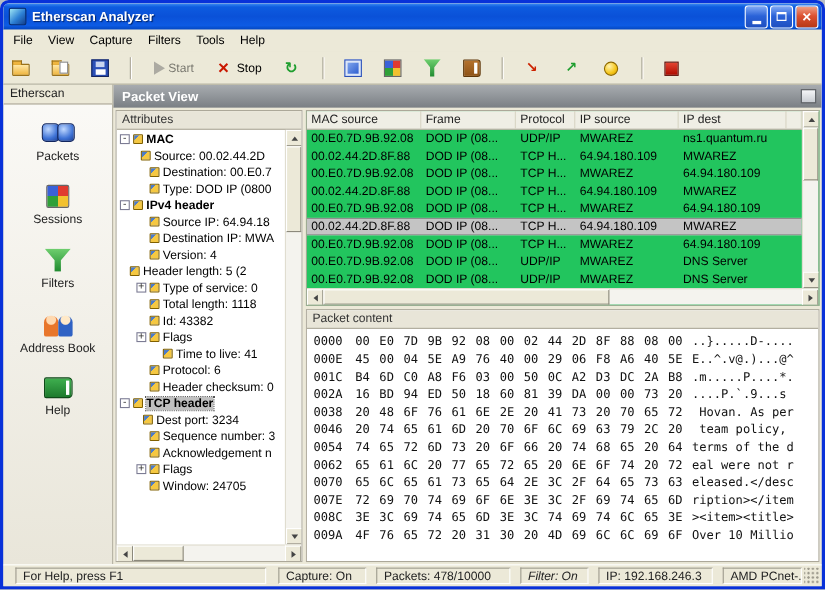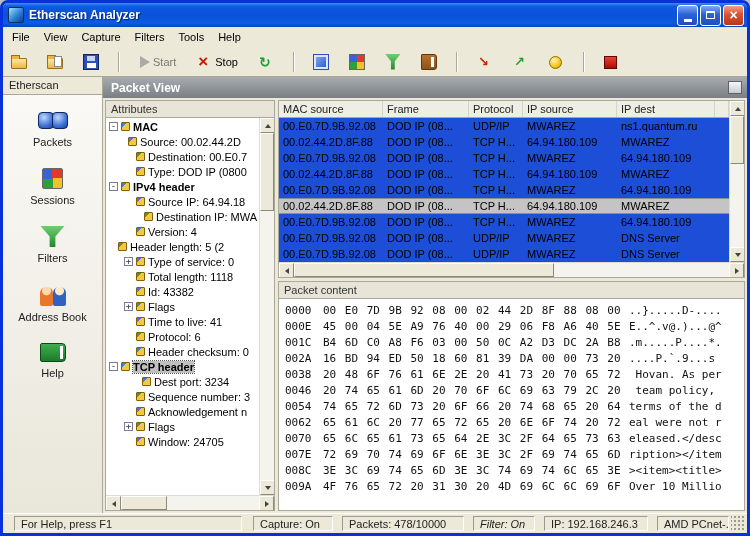--- a/index.html
+++ b/index.html
@@ -79,21 +79,21 @@
   .tree { flex:1; overflow:hidden; padding-top:1px; }
   .tree-row { display:flex; align-items:center; height:15px; font-size:11px; white-space:nowrap; overflow:hidden; }
   .expander { width:9px; height:9px; flex:none; border:1px solid #7C7C94; background:#fff; color:#333; font:9px/7px "DejaVu Sans Mono",monospace; text-align:center; margin-right:3px; }
   .expander-space { width:12px; flex:none; }
   .leaf-icon { width:9px; height:9px; flex:none; margin-right:3px; background:linear-gradient(135deg,#4D7CC9 0 35%,#F5C families,#F5C842 35%); background:linear-gradient(135deg,#4D7CC9 0 35%,#F5C842 35%); border:1px solid #806000; border-radius:1px; }
   .tree-label.bold { font-weight:bold; }
   .tree-label.selected { background:#C0C0C0; outline:1px dotted #555; }
 
   .splitter-v { width:3px; flex:none; }
   .rightcol { flex:1; display:flex; flex-direction:column; overflow:hidden; }
-  .packet-list { height:178px; flex:none; margin:2px 2px 0 0; border:1px solid #ACA899; background:#1d4ed8; display:flex; flex-direction:column; overflow:hidden;justify-content:space-between; }
+  .packet-list { height:178px; flex:none; margin:2px 2px 0 0; border:1px solid #ACA899; background:#22c55e; display:flex; flex-direction:column; overflow:hidden;justify-content:space-between; }
   .list-main { flex:1; display:flex; overflow:hidden; }
   .list-cols { flex:1; display:flex; flex-direction:column; overflow:hidden; }
   .grid-header,.grid-row { display:grid; grid-template-columns:104px 86px 54px 94px 98px 1fr; font-size:11px; }
   .grid-header { height:17px; flex:none; background:#EFEEE5; border-bottom:1px solid #ACA899; }
   .grid-header .cell { padding:2px 4px; border-right:1px solid #D8D4C4; color:#222; overflow:hidden; white-space:nowrap; }
   .rows { flex:1; overflow:hidden; }
   .grid-row { height:16px; }
   .grid-row .cell { padding:2px 4px; overflow:hidden; white-space:nowrap; }
   .grid-row.selected { background:#C4C4C4; box-shadow:inset 0 1px 0 #8E8E8E, inset 0 -1px 0 #8E8E8E; }
 
@@ -266,21 +266,21 @@
                 <div class="tree-row" style="padding-left: 3px;">
                   <span class="expander">-</span>
                   <span class="leaf-icon"></span>
                   <span class="tree-label bold">IPv4 header</span>
                 </div>
                 <div class="tree-row" style="padding-left: 18px;">
                   <span class="expander-space"></span>
                   <span class="leaf-icon"></span>
                   <span class="tree-label">Source IP: 64.94.18</span>
                 </div>
-                <div class="tree-row" style="padding-left: 26px; text-align: right;">
+                <div class="tree-row" style="padding-left: 18px; text-align: right;">
                   <span class="expander-space"></span>
                   <span class="leaf-icon"></span>
                   <span class="tree-label">Destination IP: MWA</span>
                 </div>
                 <div class="tree-row" style="padding-left: 18px;">
                   <span class="expander-space"></span>
                   <span class="leaf-icon"></span>
                   <span class="tree-label">Version: 4</span>
                 </div>
                 <div class="tree-row" style="">
@@ -301,41 +301,41 @@
                 <div class="tree-row" style="padding-left: 18px;">
                   <span class="expander-space"></span>
                   <span class="leaf-icon"></span>
                   <span class="tree-label">Id: 43382</span>
                 </div>
                 <div class="tree-row" style="padding-left: 18px;">
                   <span class="expander">+</span>
                   <span class="leaf-icon"></span>
                   <span class="tree-label">Flags</span>
                 </div>
-                <div class="tree-row" style="padding-left: 18px;">
+                <div class="tree-row" style="padding-left: 30px;">
                   <span class="expander-space"></span>
                   <span class="leaf-icon"></span>
                   <span class="tree-label">Time to live: 41</span>
                 </div>
                 <div class="tree-row" style="padding-left: 18px;">
                   <span class="expander-space"></span>
                   <span class="leaf-icon"></span>
                   <span class="tree-label">Protocol: 6</span>
                 </div>
                 <div class="tree-row" style="padding-left: 18px;">
                   <span class="expander-space"></span>
                   <span class="leaf-icon"></span>
                   <span class="tree-label">Header checksum: 0</span>
                 </div>
                 <div class="tree-row" style="padding-left: 3px;">
                   <span class="expander">-</span>
                   <span class="leaf-icon"></span>
                   <span class="tree-label bold selected">TCP header</span>
                 </div>
-                <div class="tree-row" style="padding-left: 24px;">
+                <div class="tree-row" style="padding-left: 12px;">
                   <span class="expander-space"></span>
                   <span class="leaf-icon"></span>
                   <span class="tree-label">Dest port: 3234</span>
                 </div>
                 <div class="tree-row" style="padding-left: 18px;">
                   <span class="expander-space"></span>
                   <span class="leaf-icon"></span>
                   <span class="tree-label">Sequence number: 3</span>
                 </div>
                 <div class="tree-row" style="padding-left: 18px;">

